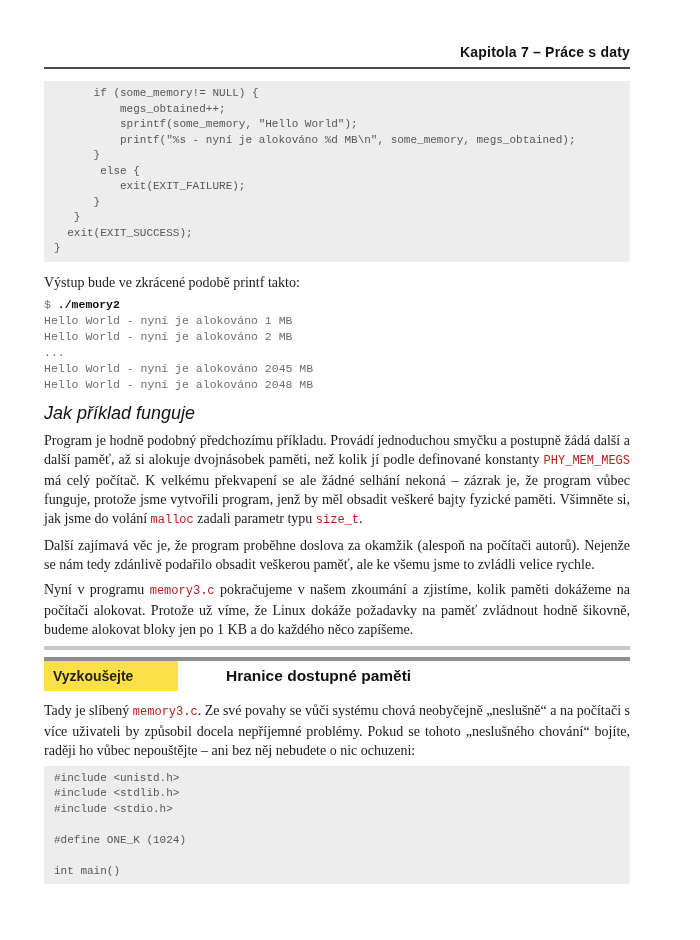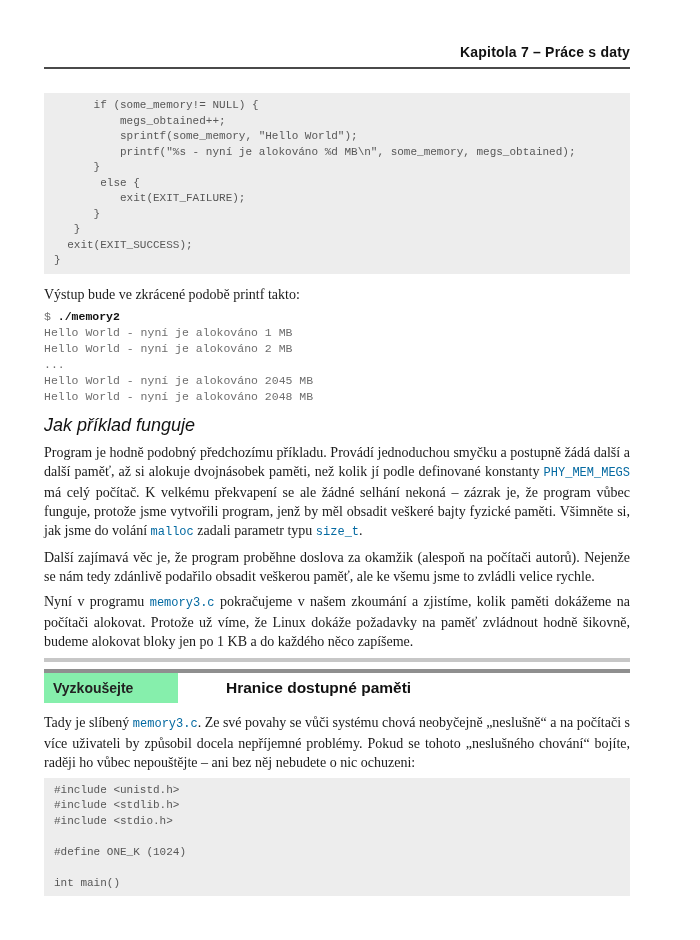--- a/index.html
+++ b/index.html
@@ -33,38 +33,38 @@
   }
   
   .code-block {
     background: #ededed;
     padding: 5px 10px;
     font-family: "Liberation Mono", "DejaVu Sans Mono", monospace;
     font-size: 11px;
     line-height: 15.5px;
     color: #575757;
   }
-  .code-block-1 { margin-top: 24px; }
+  .code-block-1 { margin-top: 12px; }
   .code-block-2 { margin-top: 6px; }
   .code-line { white-space: pre; min-height: 15.5px; }
   
   .body-text {
     margin: 0;
     font-family: "Liberation Serif", "DejaVu Serif", serif;
     font-size: 14px;
     line-height: 19px;
     text-align: justify;
     color: #1a1a1a;
   }
   .intro { margin-top: 11px; text-align: left; }
   .p-std { margin-top: 6px; }
   .inline-code {
     font-family: "Liberation Mono", "DejaVu Sans Mono", monospace;
     font-size: 12px;
-    color: #0369a1;
+    color: #b91c1c;
   }
   
   .terminal {
     margin-top: 5px;
     font-family: "Liberation Mono", "DejaVu Sans Mono", monospace;
     font-size: 11.5px;
     line-height: 16px;
     color: #6e6e6e;
   }
   .term-line { white-space: pre; min-height: 16px; }
@@ -89,21 +89,21 @@
   .tryout-header {
     margin-top: 7px;
     border-top: 4px solid #8f8f8f;
     height: 30px;
     display: flex;
     align-items: stretch;
     font-family: "Liberation Sans", sans-serif;
   }
   .tryout-label {
     width: 125px;
-    background: #86efac;
+    background: #fde047;
     display: flex;
     align-items: center;
     padding-left: 9px;
     font-weight: bold;
     font-size: 14px;
     color: #222222;
   }
   .tryout-title {
     margin-left: 48px;
     display: flex;

